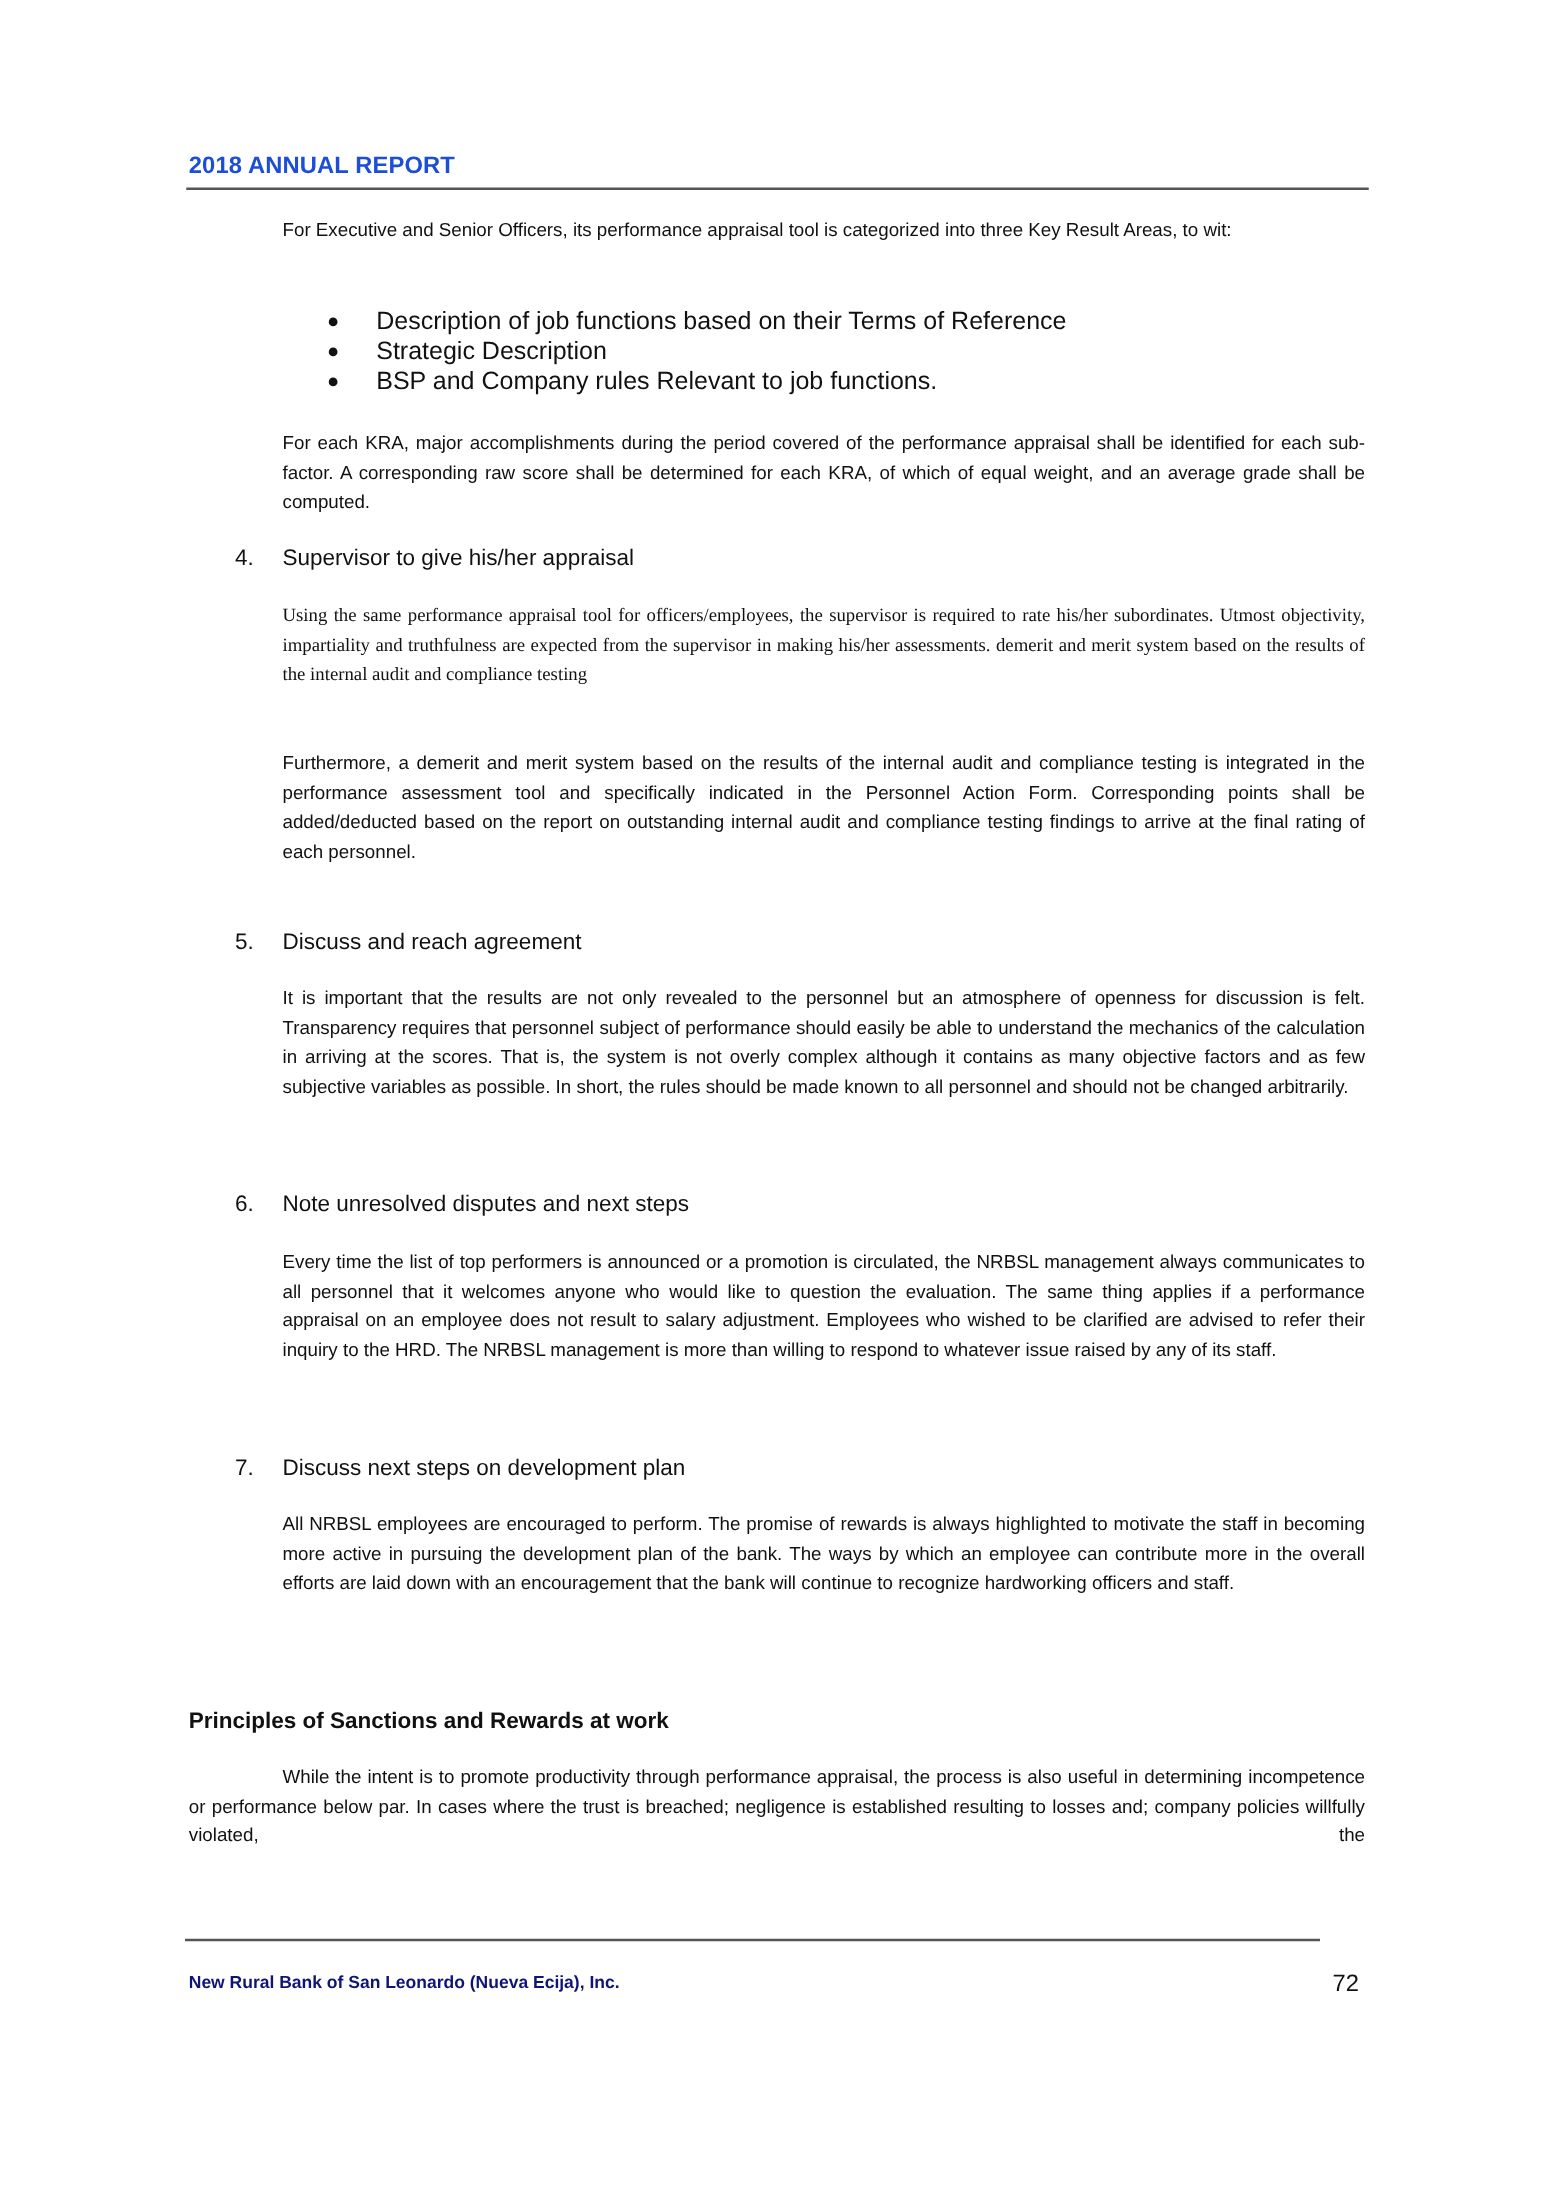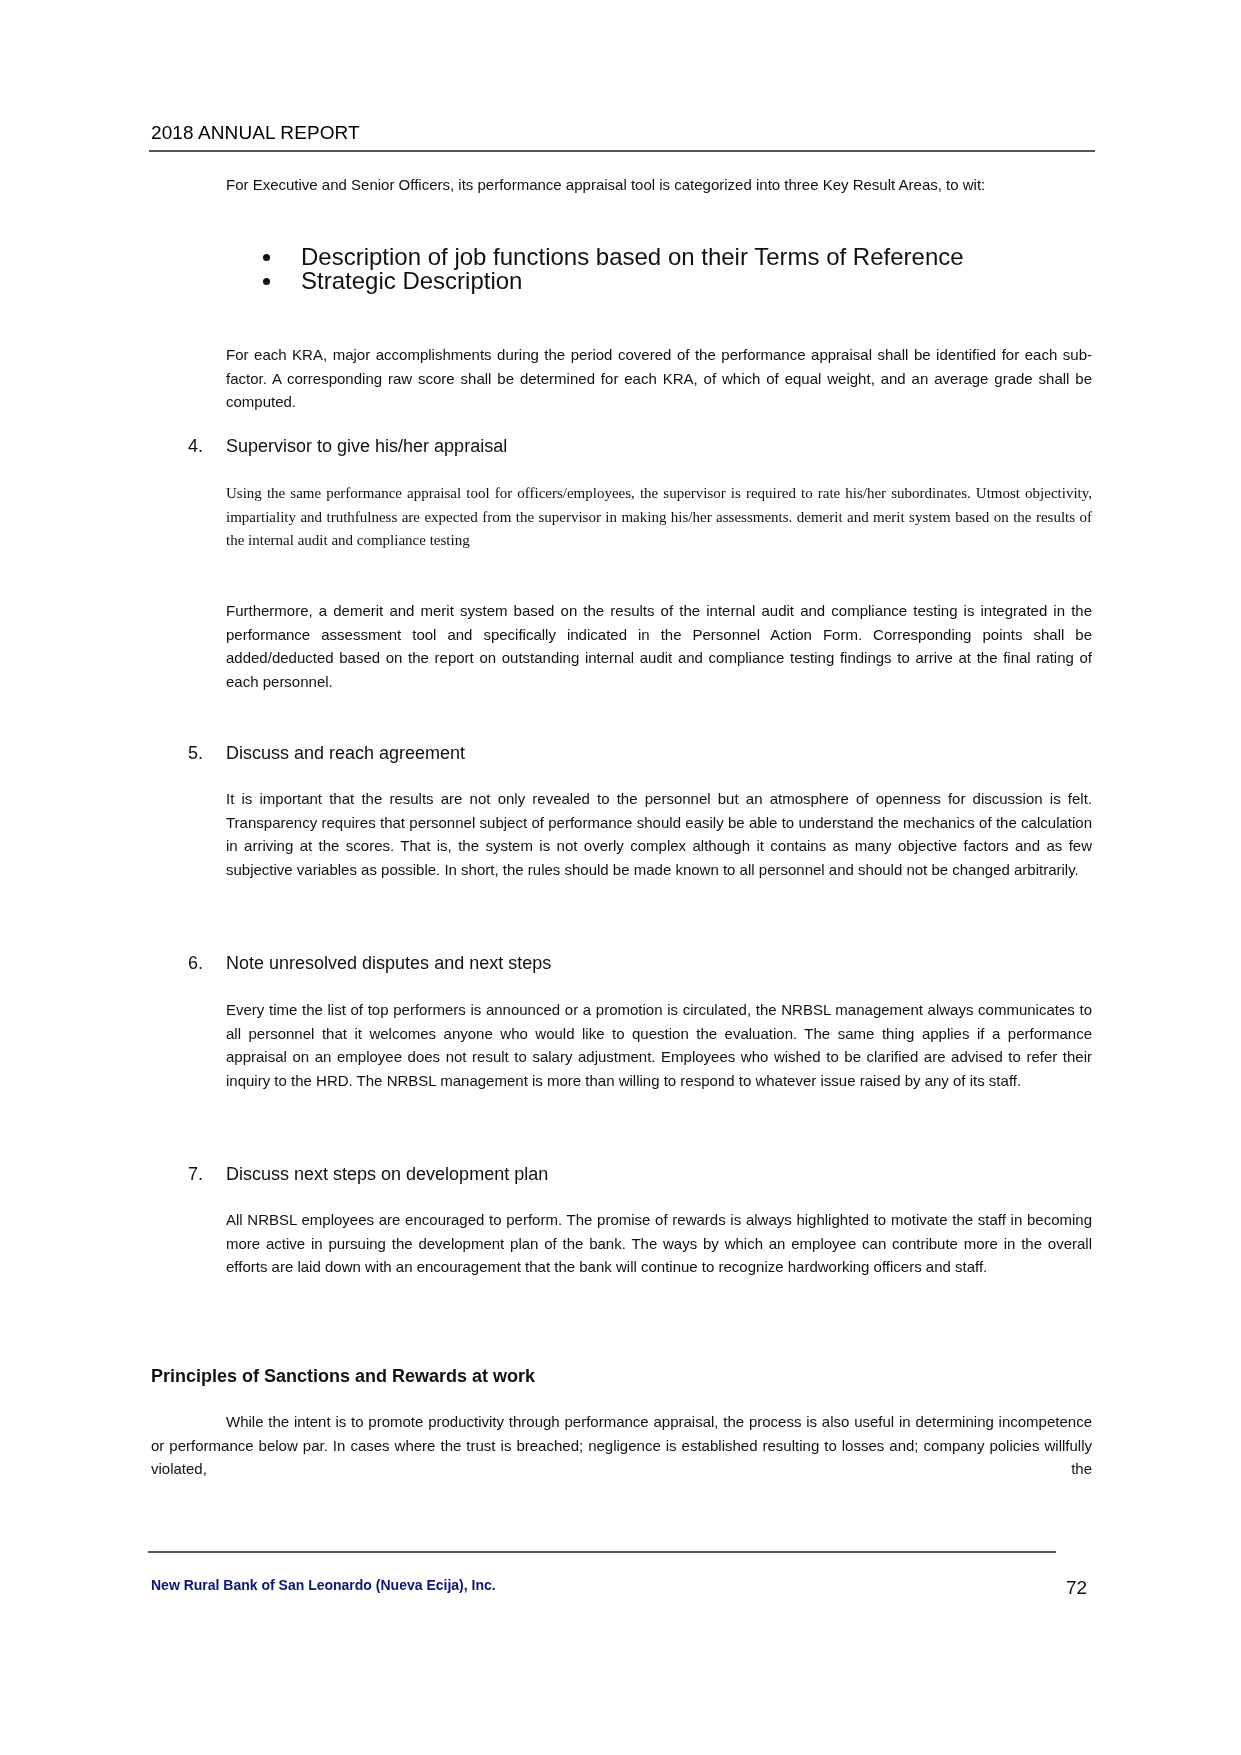--- a/index.html
+++ b/index.html
@@ -1,29 +1,29 @@
 <!DOCTYPE html>
 <html><head>
 <meta charset="utf-8">
 <style>
   html, body { margin: 0; padding: 0; background: #ffffff; }
   body { width: 1241px; height: 1755px; position: relative; overflow: hidden;
          font-family: "Liberation Sans", sans-serif; color: #111111; }
-  .hdr-title { position: absolute; left: 151px; top: 122px; font-size: 19px; font-weight: normal;
-               color: #000000; letter-spacing: 0.1px; }
+  .hdr-title { position: absolute; left: 151px; top: 122px; font-size: 19px; font-weight: bold;
+               color: #1d4ed8; letter-spacing: 0.1px; }
   .rule { position: absolute; height: 2px; background: #555555; }
   .rule-top { left: 149px; top: 150px; width: 946px; }
   .rule-bot { left: 148px; top: 1551px; width: 908px; }
   .block { position: absolute; font-size: 15px; line-height: 23.6px; }
   .body-col { left: 226px; width: 866px; text-align: justify; }
   .last-left { text-align-last: left; }
   .num { position: absolute; left: 188px; font-size: 18px; line-height: 23.6px; }
   .item-title { position: absolute; left: 226px; font-size: 18px; line-height: 23.6px; }
   .bullets { position: absolute; left: 260px; top: 245px; margin: 0; padding: 0; list-style: none;
-             font-size: 24px; line-height: 24px; }
+             font-size: 20px; line-height: 24px; }
   .bullets li { position: relative; padding-left: 41px; }
   .bullet-dot { position: absolute; left: 3px; top: 9px; width: 7px; height: 7px; border-radius: 50%;
                 background: #111; }
   .section-h { position: absolute; left: 151px; top: 1366px; font-size: 18px; font-weight: bold; }
   .final-par { left: 151px; width: 941px; top: 1410px; text-indent: 75px; }
   .ftr-text { position: absolute; left: 151px; top: 1577px; font-size: 14px; font-weight: bold; color: #0f1575; }
   .ftr-page { position: absolute; left: 1066px; top: 1577px; font-size: 19px; color: #111; }
 </style>
 </head>
 <body>
@@ -34,20 +34,24 @@
 <div class="block body-col" style="top:173px;">For Executive and Senior Officers, its performance appraisal tool is categorized into three Key Result Areas, to wit:</div>
 
 <ul class="bullets">
   <li>
     <span class="bullet-dot"></span>
     <span>Description of job functions based on their Terms of Reference</span>
   </li>
   <li>
     <span class="bullet-dot"></span>
     <span>Strategic Description</span>
+  </li>
+  <li>
+    <span class="bullet-dot"></span>
+    <span>BSP and Company rules Relevant to job functions.</span>
   </li>
 </ul>
 
 <div class="block body-col last-left" style="top:343px;">For each KRA, major accomplishments during the period covered of the performance appraisal shall be identified for each sub-factor. A corresponding raw score shall be determined for each KRA, of which of equal weight, and an average grade shall be computed.</div>
 
 <div class="num" style="top:435px;">4.</div>
 <div class="item-title" style="top:435px;">Supervisor to give his/her appraisal</div>
 <div class="block body-col last-left" style="top:482px;font-family:Liberation Serif, serif;">Using the same performance appraisal tool for officers/employees, the supervisor is required to rate his/her subordinates. Utmost objectivity, impartiality and truthfulness are expected from the supervisor in making his/her assessments. demerit and merit system based on the results of the internal audit and compliance testing</div>
 <div class="block body-col last-left" style="top:599px;">Furthermore, a demerit and merit system based on the results of the internal audit and compliance testing is integrated in the performance assessment tool and specifically indicated in the Personnel Action Form. Corresponding points shall be added/deducted based on the report on outstanding internal audit and compliance testing findings to arrive at the final rating of each personnel.</div>
 

